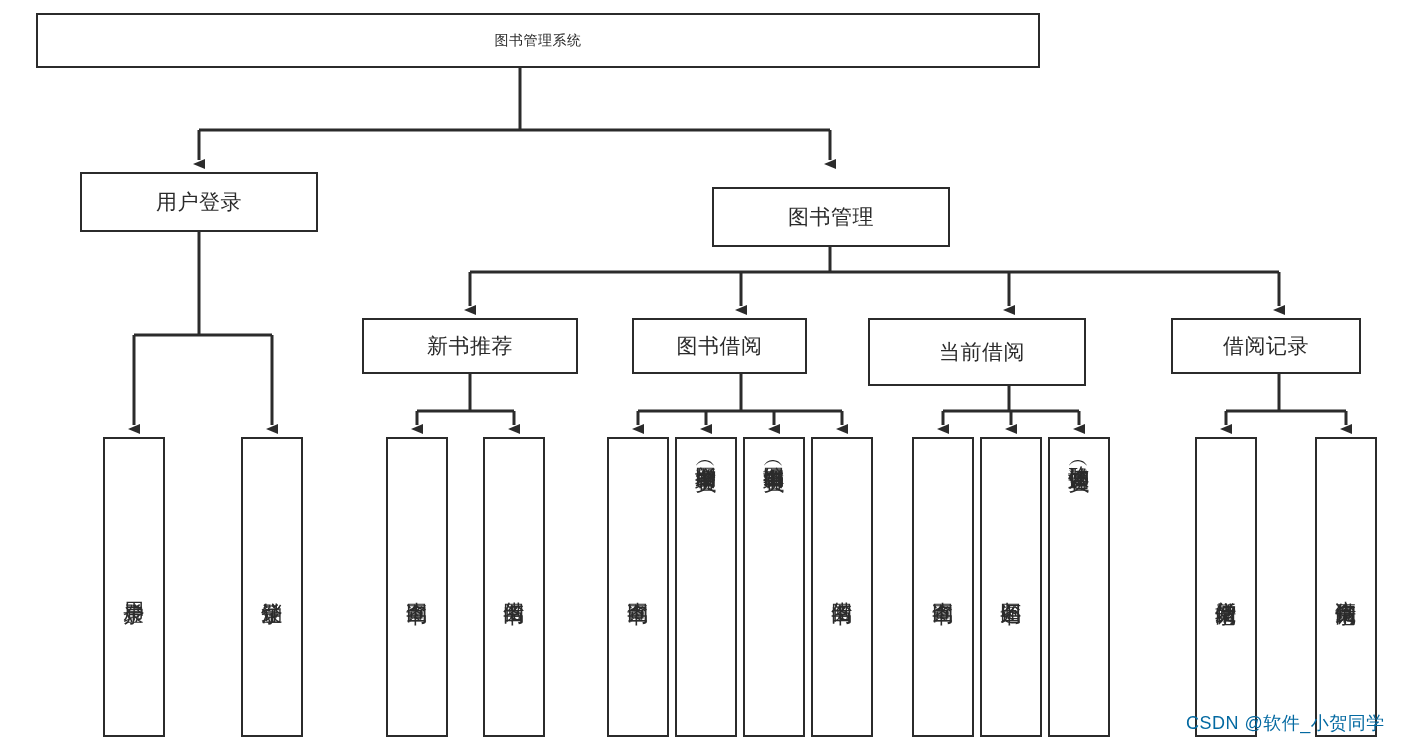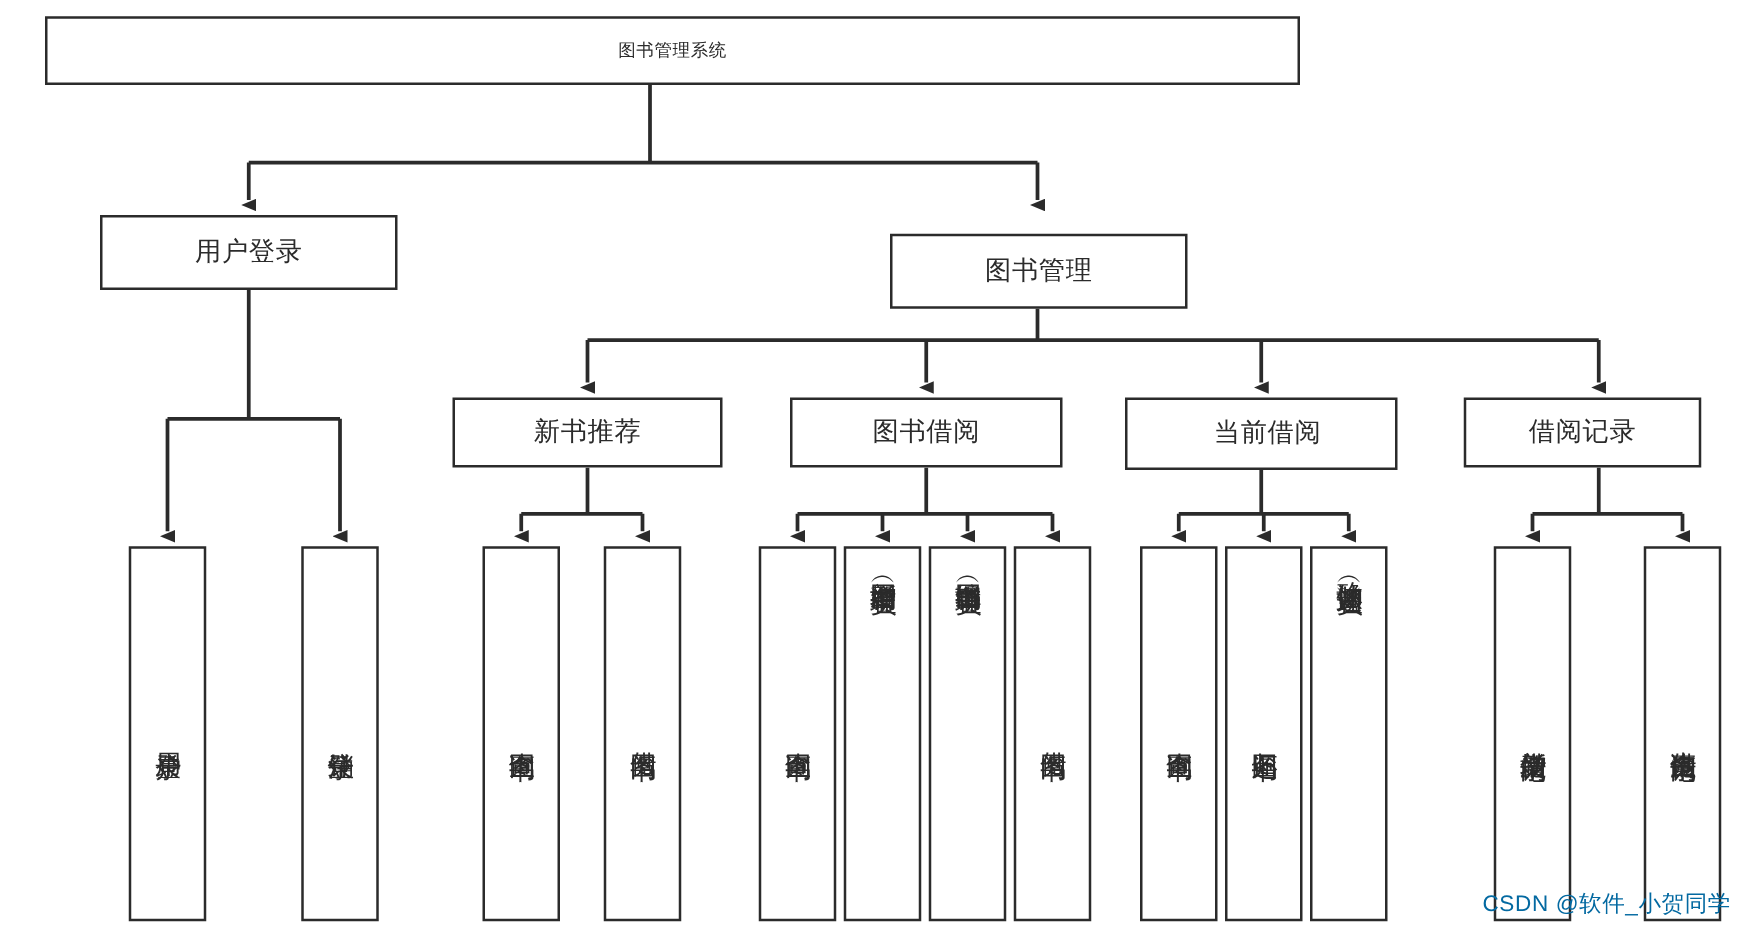--- a/index.html
+++ b/index.html
@@ -138,24 +138,24 @@
   <div class="node h-node" style="left: 80px; top: 172px; width: 238px; height: 60px;">
       <span>用户登录</span>
     </div>
   <div class="node h-node" style="left: 712px; top: 172px; width: 238px; height: 60px; margin-top: 15px;">
       <span>图书管理</span>
     </div>
 
   <div class="node h-node" style="left: 362px; top: 318px; width: 216px; height: 56px;">
       <span>新书推荐</span>
     </div>
-  <div class="node h-node" style="left: 632px; top: 318px; width: 218px; height: 56px;">
+  <div class="node h-node" style="left: 632px; top: 318px; width: 175px; height: 56px;">
       <span>图书借阅</span>
     </div>
-  <div class="node h-node" style="left: 900px; top: 318px; width: 218px; height: 58px; padding-left: 10px;">
+  <div class="node h-node" style="left: 868px; top: 318px; width: 218px; height: 68px; padding-left: 10px;">
       <span>当前借阅</span>
     </div>
   <div class="node h-node" style="left: 1171px; top: 318px; width: 190px; height: 56px;">
       <span>借阅记录</span>
     </div>
 
   <div class="node v-node center-text" style="left: 103px; top: 437px; width: 62px; height: 300px;">
       <span class="vtext">用户登录</span>
     </div>
   <div class="node v-node center-text" style="left: 241px; top: 437px; width: 62px; height: 300px;">

